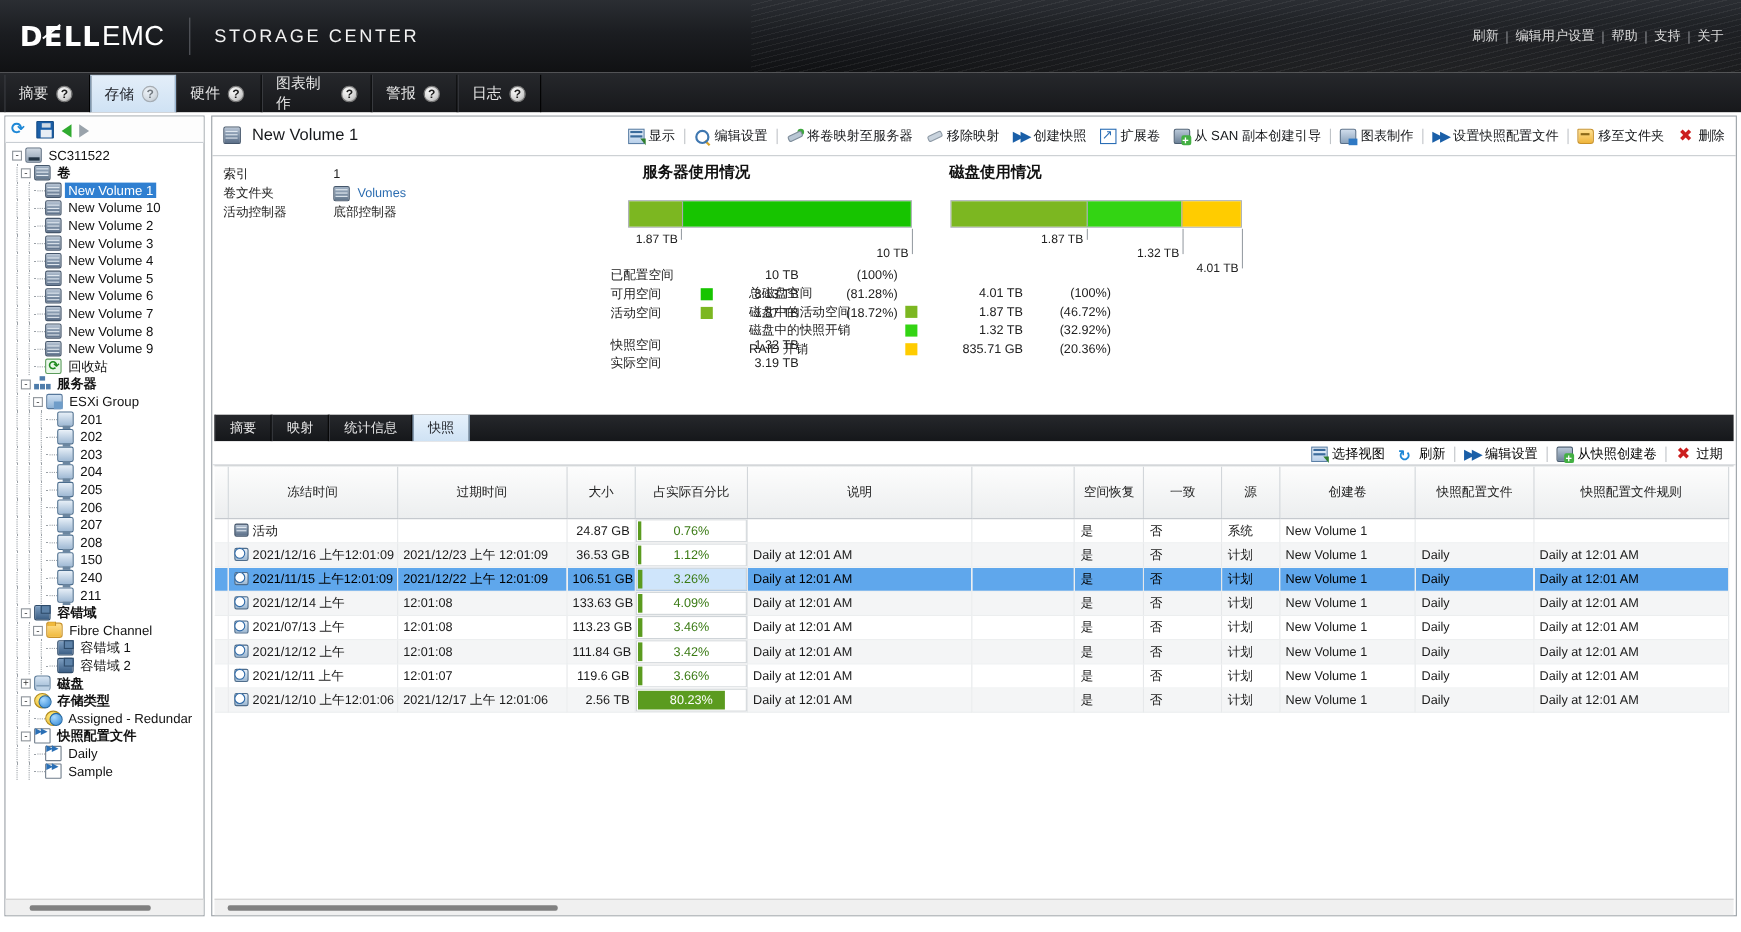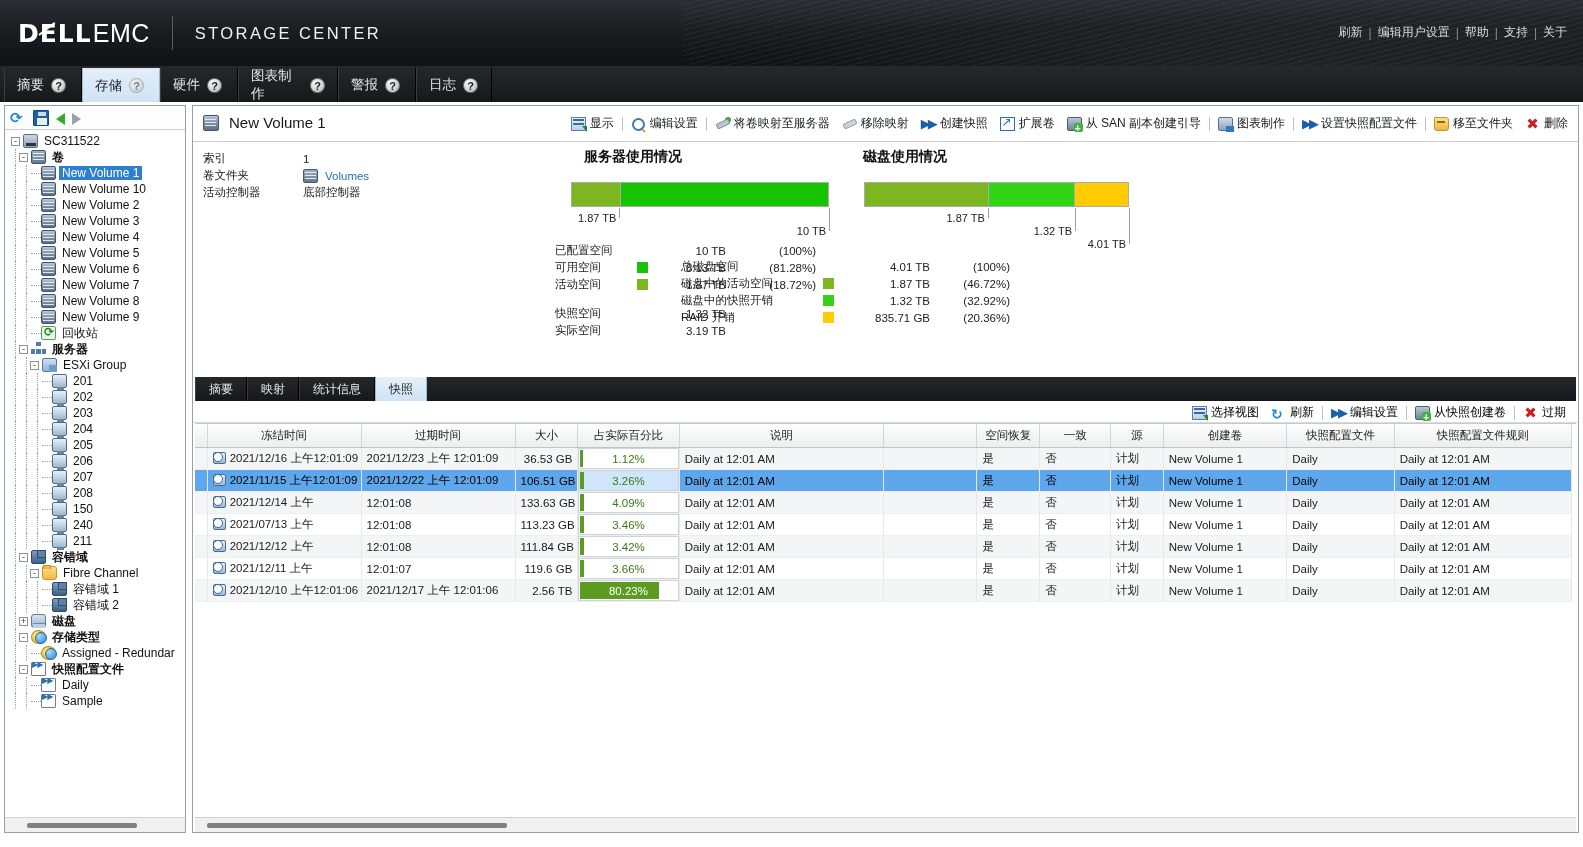--- a/index.html
+++ b/index.html
@@ -217,21 +217,21 @@
   #snaptoolbar { height:22px; position:relative; border-bottom:1px solid #d7dade; }
   #snaptoolbar .inner { position:absolute; right:6px; top:3px; display:flex; align-items:center; font-size:12px; }
 
   
   #tablewrap { flex:1; position:relative; overflow:hidden; border-top:1px solid #c6cace; margin:0 2px 0 2px;}
   table.grid { border-collapse:collapse; width:1377px; table-layout:fixed; }
   table.grid th {
     height:22px; font-size:11.5px; font-weight:normal; color:#222;
     background:linear-gradient(180deg,#fdfdfd,#eceeef);
     border-right:1px solid #d2d6da; border-bottom:1px solid #bfc4c9;
-    text-align:center; padding:4px 2px;
+    text-align:center; padding:16px 2px;
   }
   table.grid td {
     height:22px; font-size:11.5px; color:#1a1a1a; padding:0 5px;
     border-right:1px solid #e6e8ea; border-bottom:1px solid #eceeef;
     white-space:nowrap; overflow:hidden;
   }
   tr.odd td { background:#ffffff; }
   tr.even td { background:#f4f5f6; }
   tr.sel td { background:#5fa7ec; color:#000; }
   td.num { text-align:right; }
@@ -804,20 +804,40 @@
             <th></th>
             <th>空间恢复</th>
             <th>一致</th>
             <th>源</th>
             <th>创建卷</th>
             <th>快照配置文件</th>
             <th>快照配置文件规则</th>
           </tr>
         </thead>
       <tbody id="tbody">
+          <tr class="odd">
+            <td></td>
+            <td><span class="snapico snapico-vol"></span><span>活动</span></td>
+            <td></td>
+            <td class="num">24.87 GB</td>
+            <td class="pctcell">
+              <div class="track">
+                <div class="fill" style="width: 3%;"></div>
+              </div>
+              <div class="lbl">0.76%</div>
+            </td>
+            <td></td>
+            <td></td>
+            <td>是</td>
+            <td>否</td>
+            <td>系统</td>
+            <td>New Volume 1</td>
+            <td></td>
+            <td></td>
+          </tr>
           <tr class="even">
             <td></td>
             <td><span class="snapico snapico-clock"></span><span>2021/12/16 上午12:01:09</span></td>
             <td>2021/12/23 上午 12:01:09</td>
             <td class="num">36.53 GB</td>
             <td class="pctcell">
               <div class="track">
                 <div class="fill" style="width: 3%;"></div>
               </div>
               <div class="lbl">1.12%</div>

